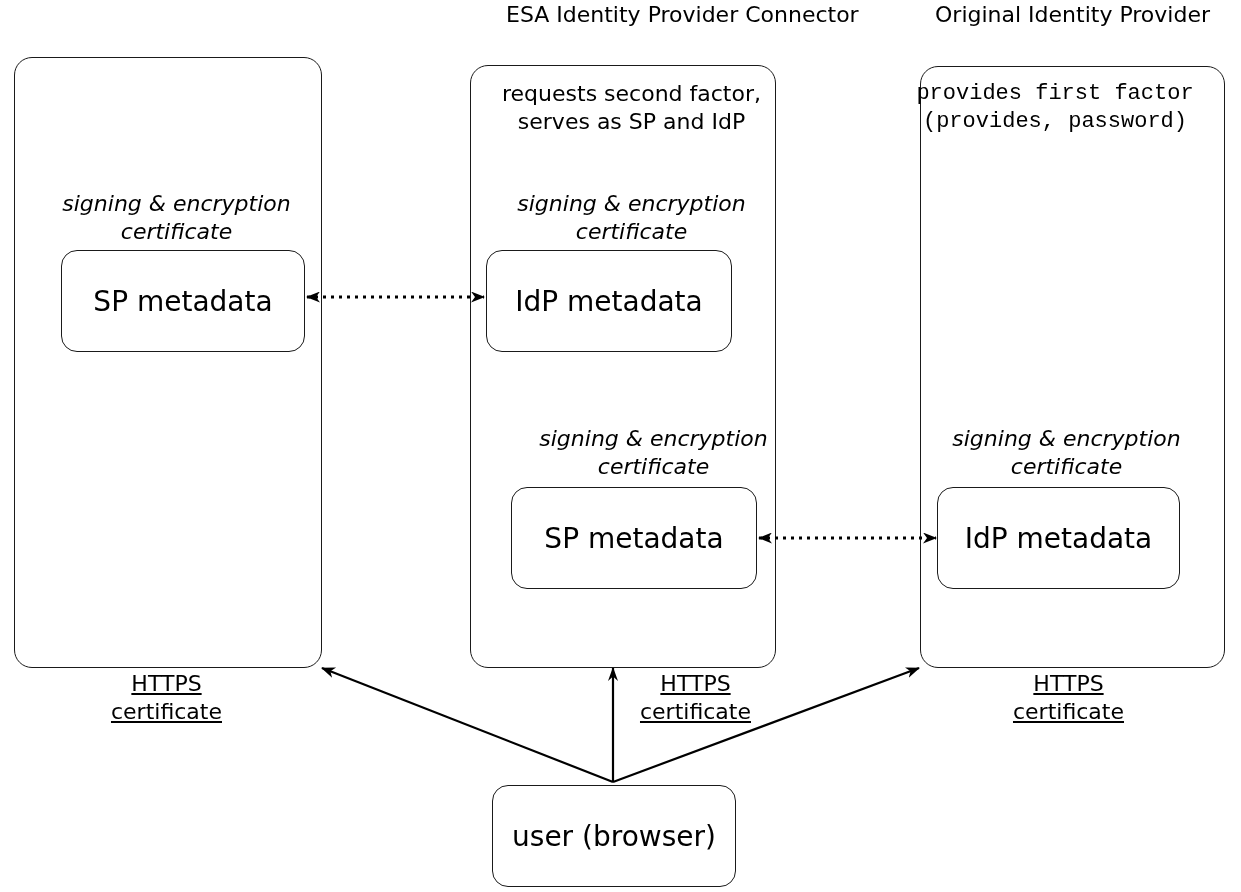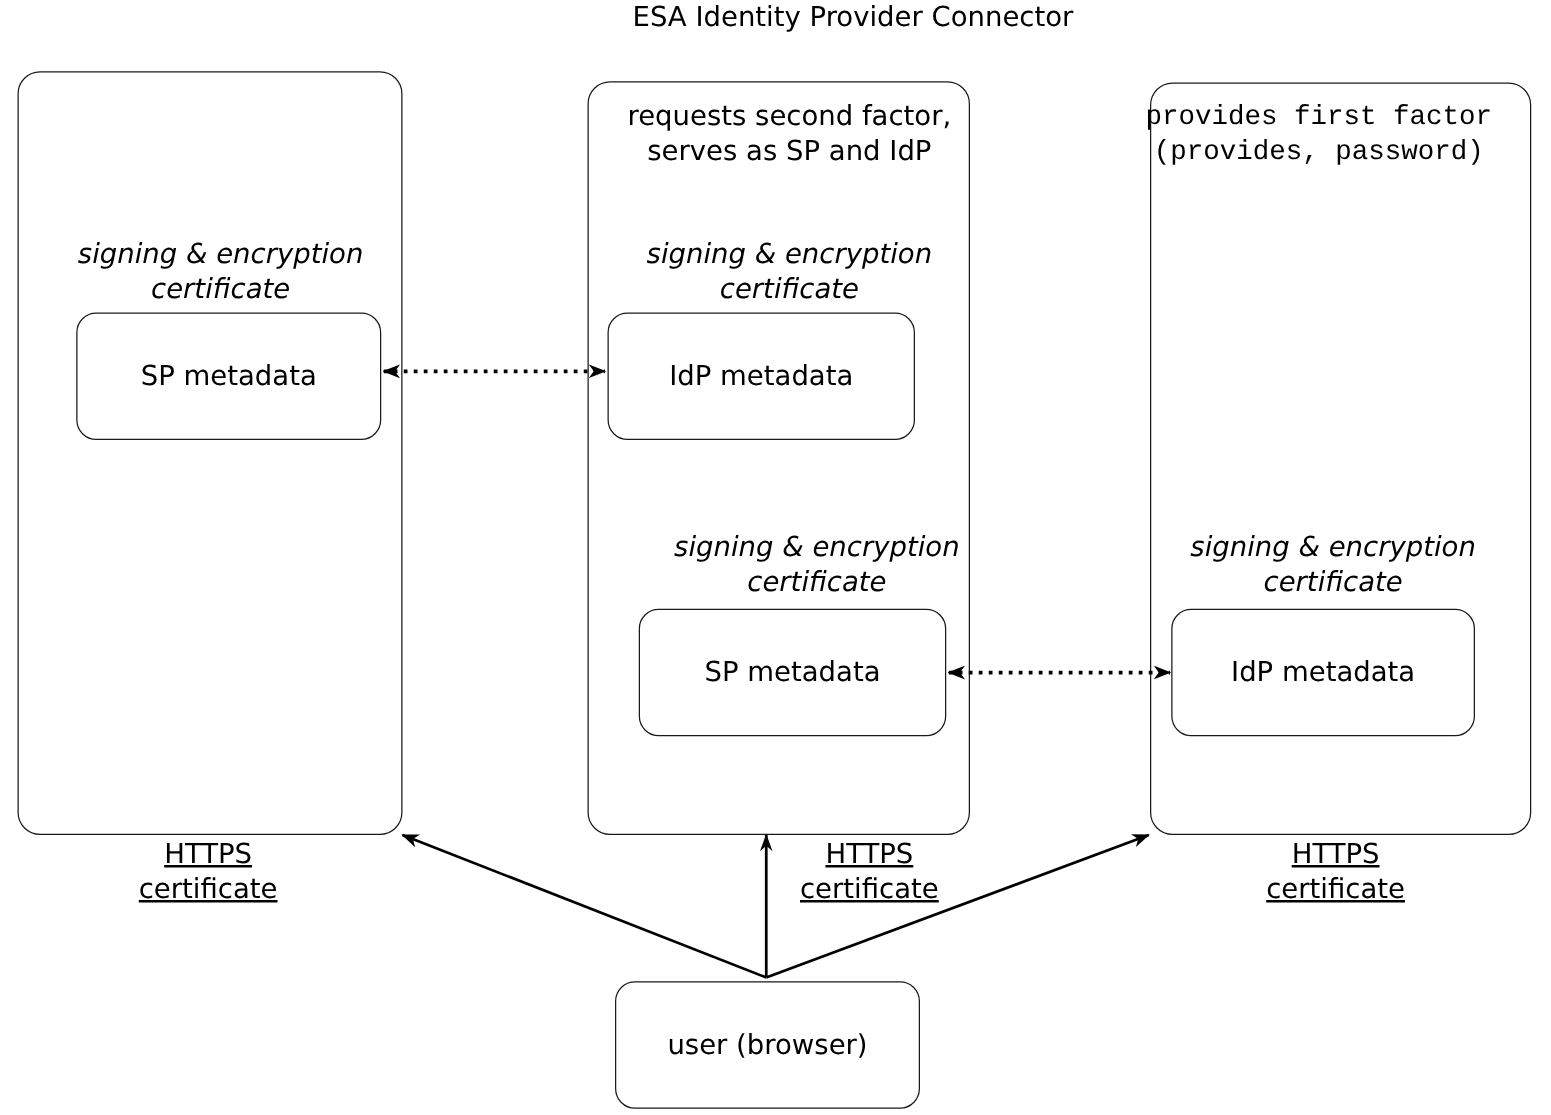--- a/index.html
+++ b/index.html
@@ -36,21 +36,21 @@
   }
   .inner-box {
     position: absolute;
     border: 1.6px solid #1a1a1a;
     border-radius: 16px;
     background: #ffffff;
     box-sizing: border-box;
     display: flex;
     align-items: center;
     justify-content: center;
-    font-size: 22px;
+    font-size: 28px;
     z-index: 4;
   }
   .note {
     position: absolute;
     text-align: center;
     font-size: 22px;
     line-height: 28px;
     z-index: 3;
   }
   .cert-label {
@@ -83,20 +83,23 @@
 </head>
 <body>
 
 <div id="canvas">
 
 
   <div class="col-title" style="left:470px; top:2px; width:306px;margin-left:36px;">
     <span>ESA Identity Provider Connector</span>
   </div>
 
+  <div class="col-title" style="left:920px; top:2px; width:305px;">
+    <span>Original Identity Provider</span>
+  </div>
 
   <div class="outer-box" style="left:14px; top:57px; width:308px; height:611px;"></div>
 
   <div class="outer-box" style="left:470px; top:65px; width:306px; height:603px;"></div>
 
   <div class="outer-box" style="left:920px; top:66px; width:305px; height:602px;"></div>
 
   <div class="note" style="left:472px; top:80px; width:302px;">
     <div class="nobreak">requests second factor,</div>
     <div class="nobreak">serves as SP and IdP</div>

